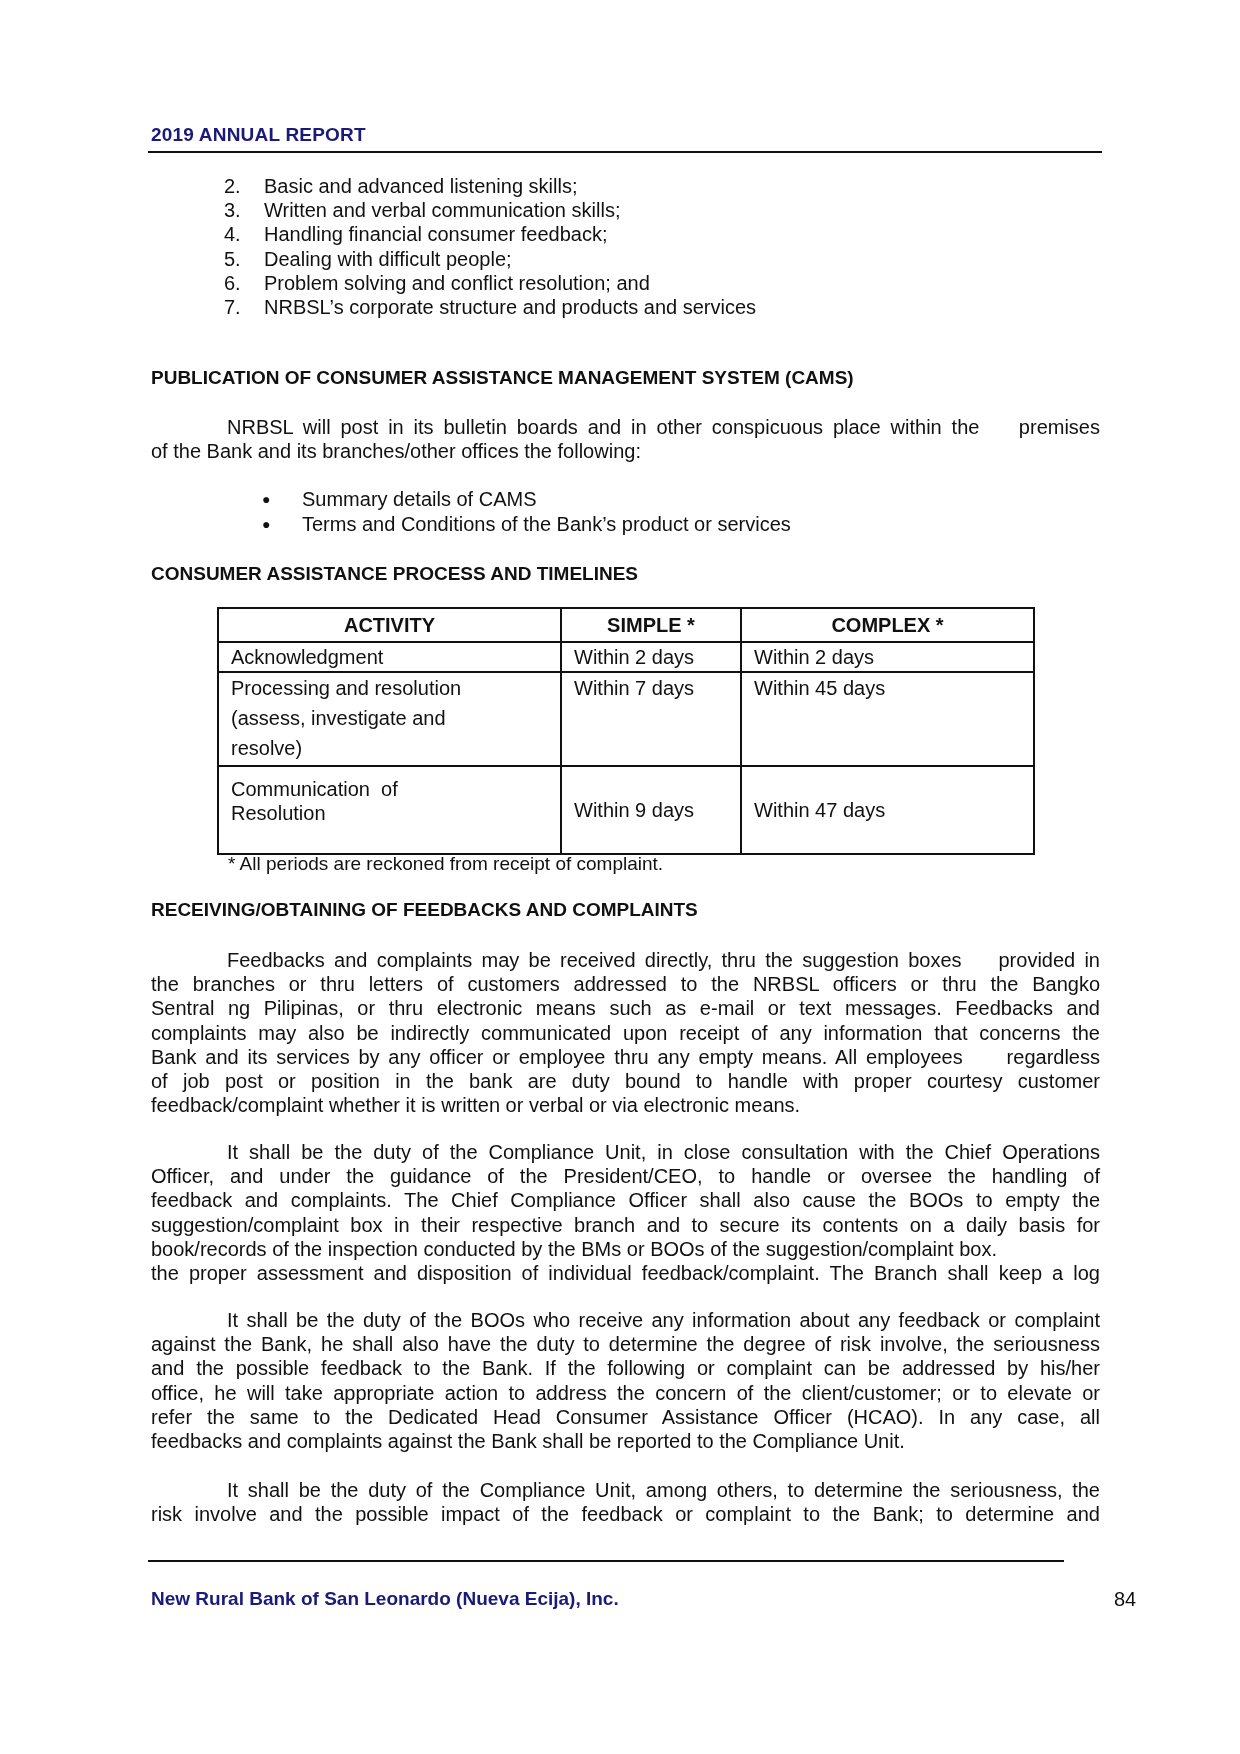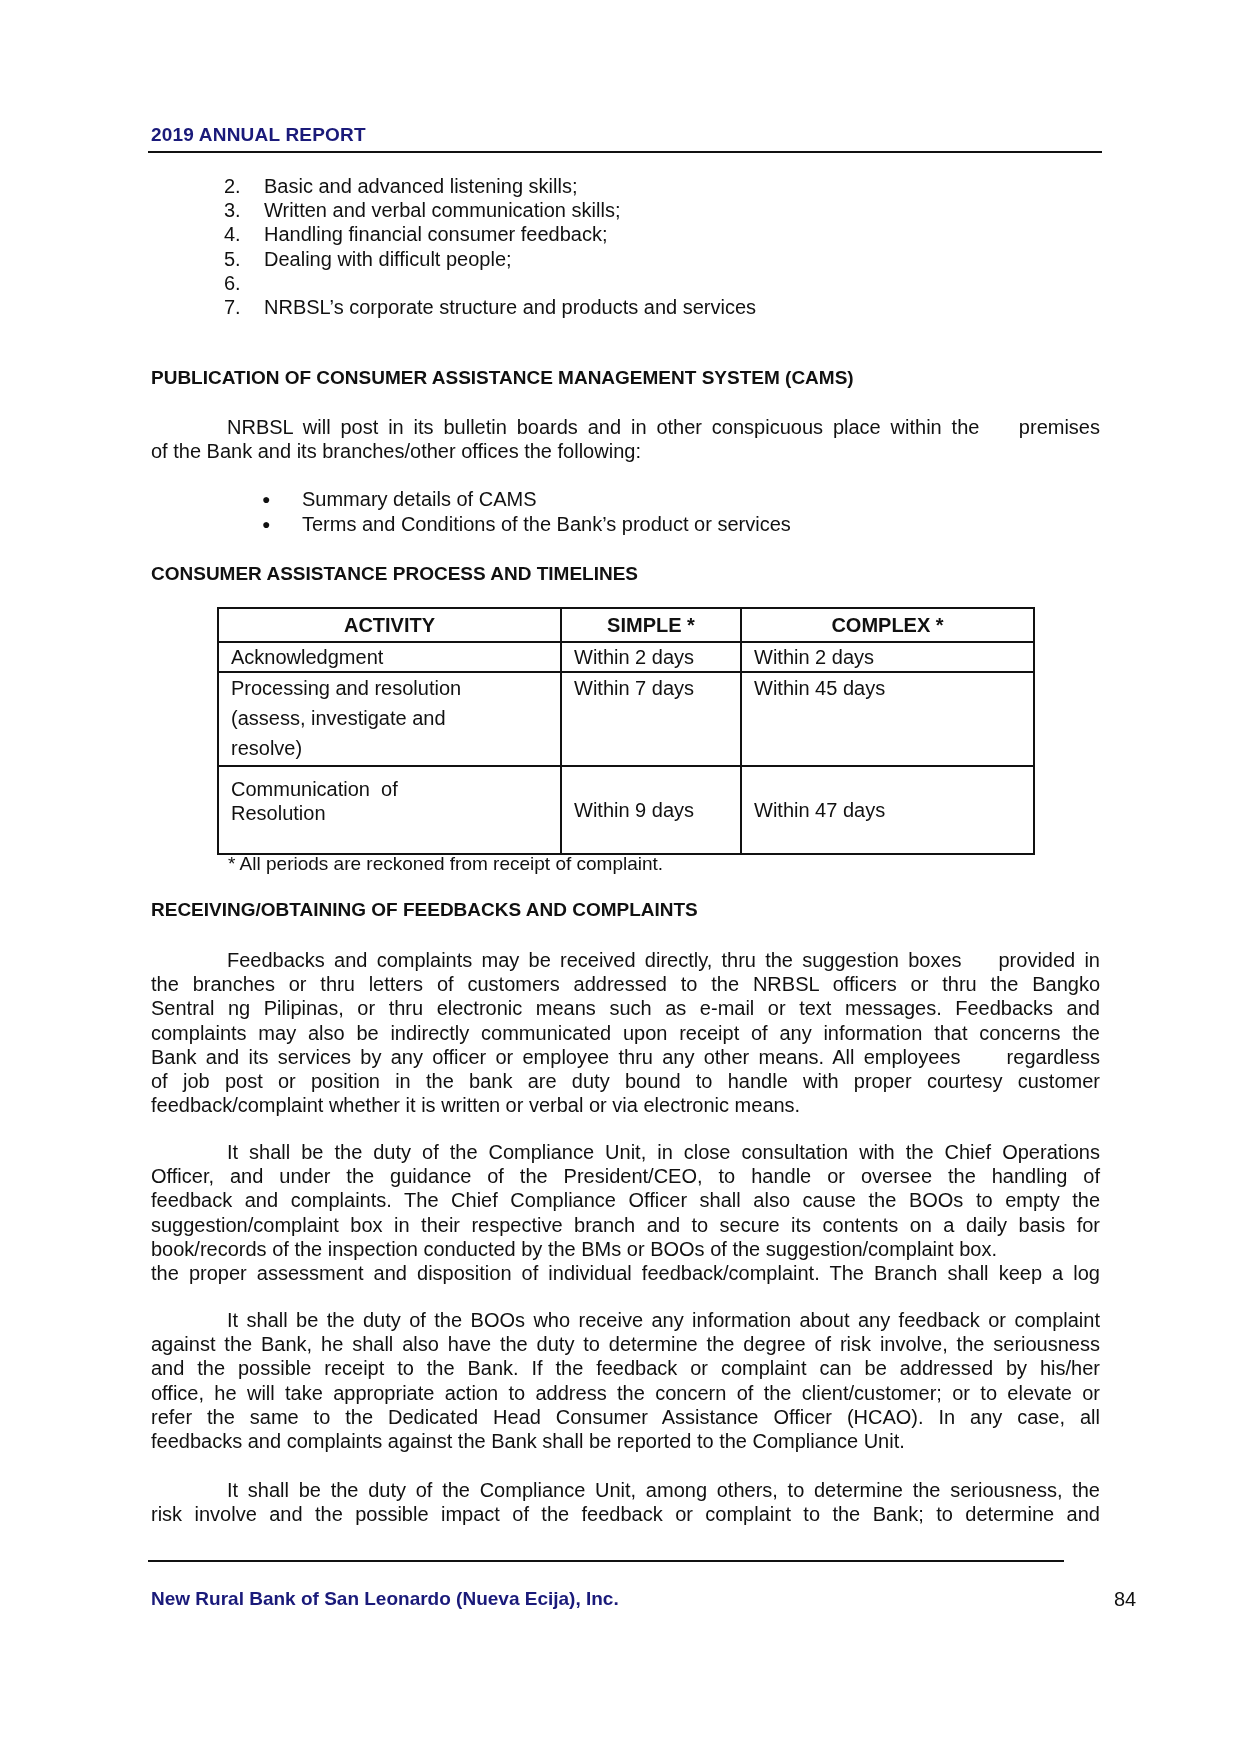--- a/index.html
+++ b/index.html
@@ -53,20 +53,21 @@
   <div class="li">
       <span class="num">4.</span>
       <span>Handling financial consumer feedback;</span>
     </div>
   <div class="li">
       <span class="num">5.</span>
       <span>Dealing with difficult people;</span>
     </div>
   <div class="li">
       <span class="num">6.</span>
+      <span>Problem solving and conflict resolution; and</span>
     </div>
   <div class="li">
       <span class="num">7.</span>
       <span>NRBSL’s corporate structure and products and services</span>
     </div>
 </div>
 
 <div class="abs heading" style="top:367px;">PUBLICATION OF CONSUMER ASSISTANCE MANAGEMENT SYSTEM (CAMS)</div>
 <div class="abs para" style="top:415px;">
   <span class="line indent" style="white-space:pre;">NRBSL will post in its bulletin boards and in other conspicuous place within the    premises</span>
@@ -117,38 +118,38 @@
   </table>
 <div class="abs footnote">* All periods are reckoned from receipt of complaint.</div>
 
 <div class="abs heading" style="top:899px;">RECEIVING/OBTAINING OF FEEDBACKS AND COMPLAINTS</div>
 
 <div class="abs para" style="top:948px;">
   <span class="line indent" style="white-space:pre;">Feedbacks and complaints may be received directly, thru the suggestion boxes    provided in</span>
   <span class="line">the branches or thru letters of customers addressed to the NRBSL officers or thru the Bangko</span>
   <span class="line">Sentral ng Pilipinas, or thru electronic means such as e-mail or text messages. Feedbacks and</span>
   <span class="line">complaints may also be indirectly communicated upon receipt of any information that concerns the</span>
-  <span class="line" style="white-space:pre;">Bank and its services by any officer or employee thru any other means. All employees     regardless</span>
+  <span class="line" style="white-space:pre;">Bank and its services by any officer or employee thru any empty means. All employees     regardless</span>
   <span class="line">of job post or position in the bank are duty bound to handle with proper courtesy customer</span>
   <span class="line last">feedback/complaint whether it is written or verbal or via electronic means.</span>
 </div>
 
 <div class="abs para" style="top:1140px;">
   <span class="line indent">It shall be the duty of the Compliance Unit, in close consultation with the Chief Operations</span>
   <span class="line">Officer, and under the guidance of the President/CEO, to handle or oversee the handling of</span>
   <span class="line">feedback and complaints. The Chief Compliance Officer shall also cause the BOOs to empty the</span>
   <span class="line">suggestion/complaint box in their respective branch and to secure its contents on a daily basis for</span>
   <span class="line last">book/records of the inspection conducted by the BMs or BOOs of the suggestion/complaint box.</span>
   <span class="line">the proper assessment and disposition of individual feedback/complaint. The Branch shall keep a log</span>
 </div>
 
 <div class="abs para" style="top:1308px;">
   <span class="line indent">It shall be the duty of the BOOs who receive any information about any feedback or complaint</span>
   <span class="line">against the Bank, he shall also have the duty to determine the degree of risk involve, the seriousness</span>
-  <span class="line">and the possible receipt to the Bank. If the feedback or complaint can be addressed by his/her</span>
+  <span class="line">and the possible feedback to the Bank. If the following or complaint can be addressed by his/her</span>
   <span class="line">office, he will take appropriate action to address the concern of the client/customer; or to elevate or</span>
   <span class="line">refer the same to the Dedicated Head Consumer Assistance Officer (HCAO). In any case, all</span>
   <span class="line last">feedbacks and complaints against the Bank shall be reported to the Compliance Unit.</span>
 </div>
 
 <div class="abs para" style="top:1478px;">
   <span class="line indent">It shall be the duty of the Compliance Unit, among others, to determine the seriousness, the</span>
   <span class="line">risk involve and the possible impact of the feedback or complaint to the Bank; to determine and</span>
 </div>
 

